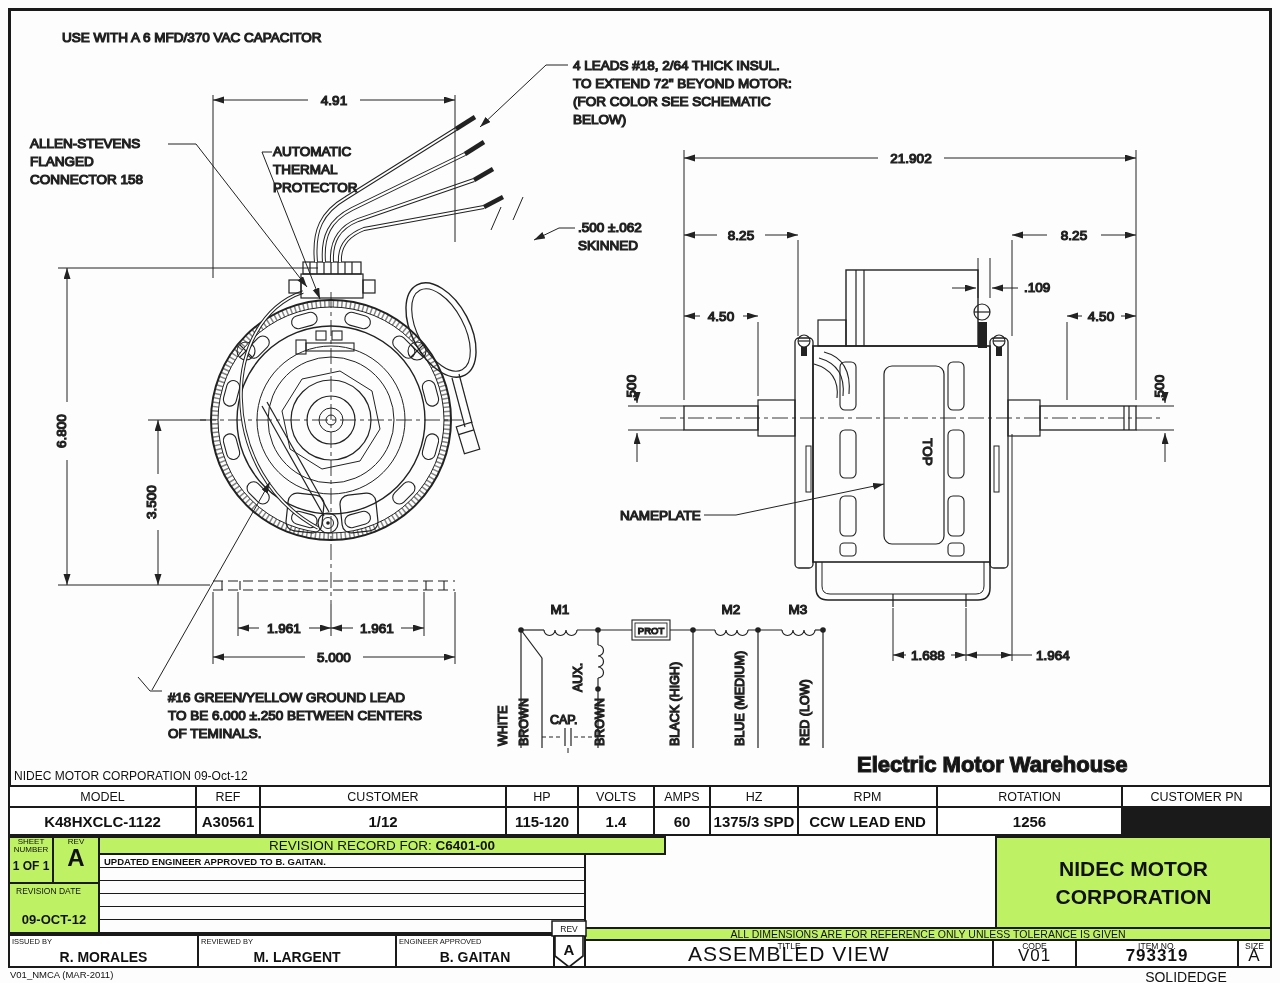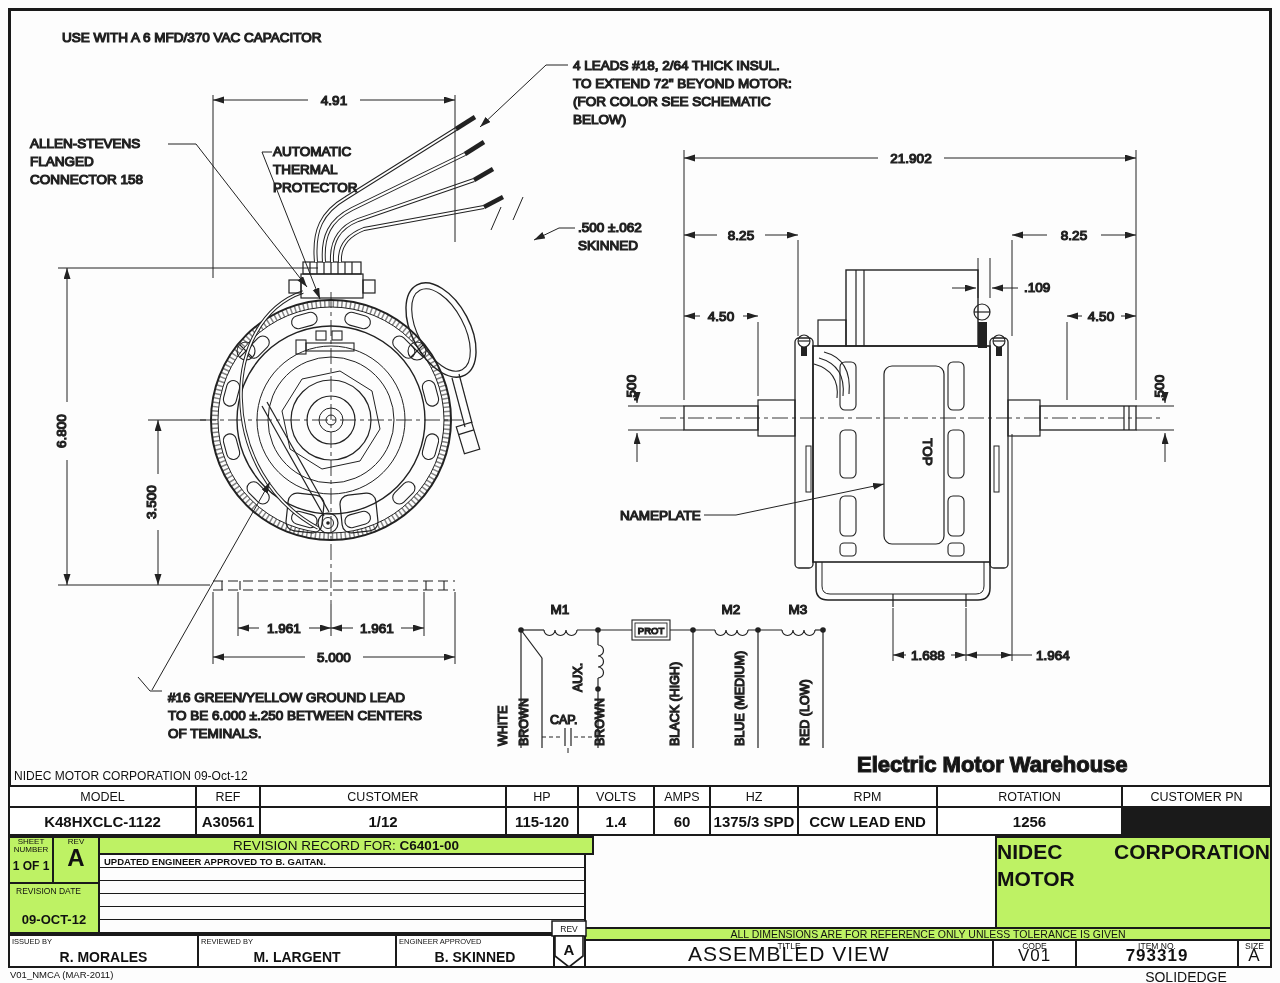--- a/index.html
+++ b/index.html
@@ -13,30 +13,30 @@
   #spec-table{left:8px;top:785px;width:1264px;grid-template-columns:185px 62px 244px 70px 74px 54px 86px 137px 183px 147px;grid-template-rows:19px 26px;}
   #spec-table .th{font-size:12.5px;}
   #spec-table .td{font-size:15px;font-weight:bold;}
   
   .box{border:2px solid #1a1a1a;box-sizing:border-box;background:#bef264;}
   .tiny{font-size:8px;line-height:1.05;}
   #corp-note{left:14px;top:769px;font-size:12px;}
   #sheet-box{left:8px;top:836px;width:46px;height:48px;text-align:center;}
   #rev-box{left:52px;top:836px;width:48px;height:48px;text-align:center;}
   #date-box{left:8px;top:882px;width:92px;height:52px;}
-  #rec-header{left:98px;top:836px;width:496px;height:19px;display:flex;align-items:center;justify-content:center;font-size:13.5px;}
+  #rec-header{left:98px;top:836px;width:568px;height:19px;display:flex;align-items:center;justify-content:center;font-size:13.5px;}
   #rec-rows{left:98px;top:853px;width:488px;height:81px;display:flex;flex-direction:column;}
   #rec-rows .rrow{flex:1;border-bottom:1px solid #1a1a1a;font-size:9.5px;font-weight:bold;padding-left:4px;display:flex;align-items:center;}
   #rec-rows{border:2px solid #1a1a1a;box-sizing:border-box;}
   #sig-row{left:8px;top:934px;width:578px;height:34px;grid-template-columns:187px 196px 156px 29px;}
   #sig-row>div{display:block;position:relative;padding-left:32px;}
   .sig-label{position:absolute;left:2px;top:1px;font-size:7.5px;}
   .sig-value{position:absolute;left:0;right:0;bottom:1px;text-align:center;font-size:14px;font-weight:bold;}
   #prop-box{left:584px;top:836px;width:411px;height:93px;display:flex;flex-direction:column;align-items:center;justify-content:center;font-size:13.2px;line-height:1.5;text-align:center;}
-  #nidec-box{left:995px;top:836px;width:277px;height:93px;display:flex;flex-direction:row;justify-content:center;font-weight:bold;font-size:21px;line-height:1.3;}
+  #nidec-box{left:995px;top:836px;width:277px;height:93px;display:flex;flex-direction:column;align-items:center;justify-content:center;font-weight:bold;font-size:21px;line-height:1.3;}
   #tol-bar{left:584px;top:927px;width:688px;height:14px;display:flex;align-items:center;justify-content:center;font-size:10.5px;}
   #bottom-row{left:584px;top:939px;width:688px;height:29px;grid-template-columns:406px 81px 160px 31px;}
   #bottom-row>div{display:block;position:relative;}
   .br-label{position:absolute;left:0;right:0;top:0;text-align:center;font-size:8.5px;}
   .br-value{position:absolute;left:0;right:0;bottom:0;text-align:center;font-size:17px;letter-spacing:1px;}
   #footer-left{left:10px;top:969px;font-size:9.5px;}
   #footer-right{left:1100px;top:969px;width:172px;text-align:center;font-size:14px;}
   #rev-flag{left:548px;top:918px;z-index:5;}
   
   text{font-family:"Liberation Sans",sans-serif;fill:#111;}
@@ -444,21 +444,21 @@
     <div>
       <span class="sig-label">ISSUED BY</span>
       <span class="sig-value">R. MORALES</span>
     </div>
     <div>
       <span class="sig-label">REVIEWED BY</span>
       <span class="sig-value">M. LARGENT</span>
     </div>
     <div>
       <span class="sig-label">ENGINEER APPROVED</span>
-      <span class="sig-value">B. SKINNED</span>
+      <span class="sig-value">B. GAITAN</span>
     </div>
     <div></div>
   </div>
 
   <div id="nidec-box" class="abs box">
     <div>NIDEC MOTOR</div>
     <div>CORPORATION</div>
   </div>
   <div id="tol-bar" class="abs box">ALL DIMENSIONS ARE FOR REFERENCE ONLY UNLESS TOLERANCE IS GIVEN</div>
 

